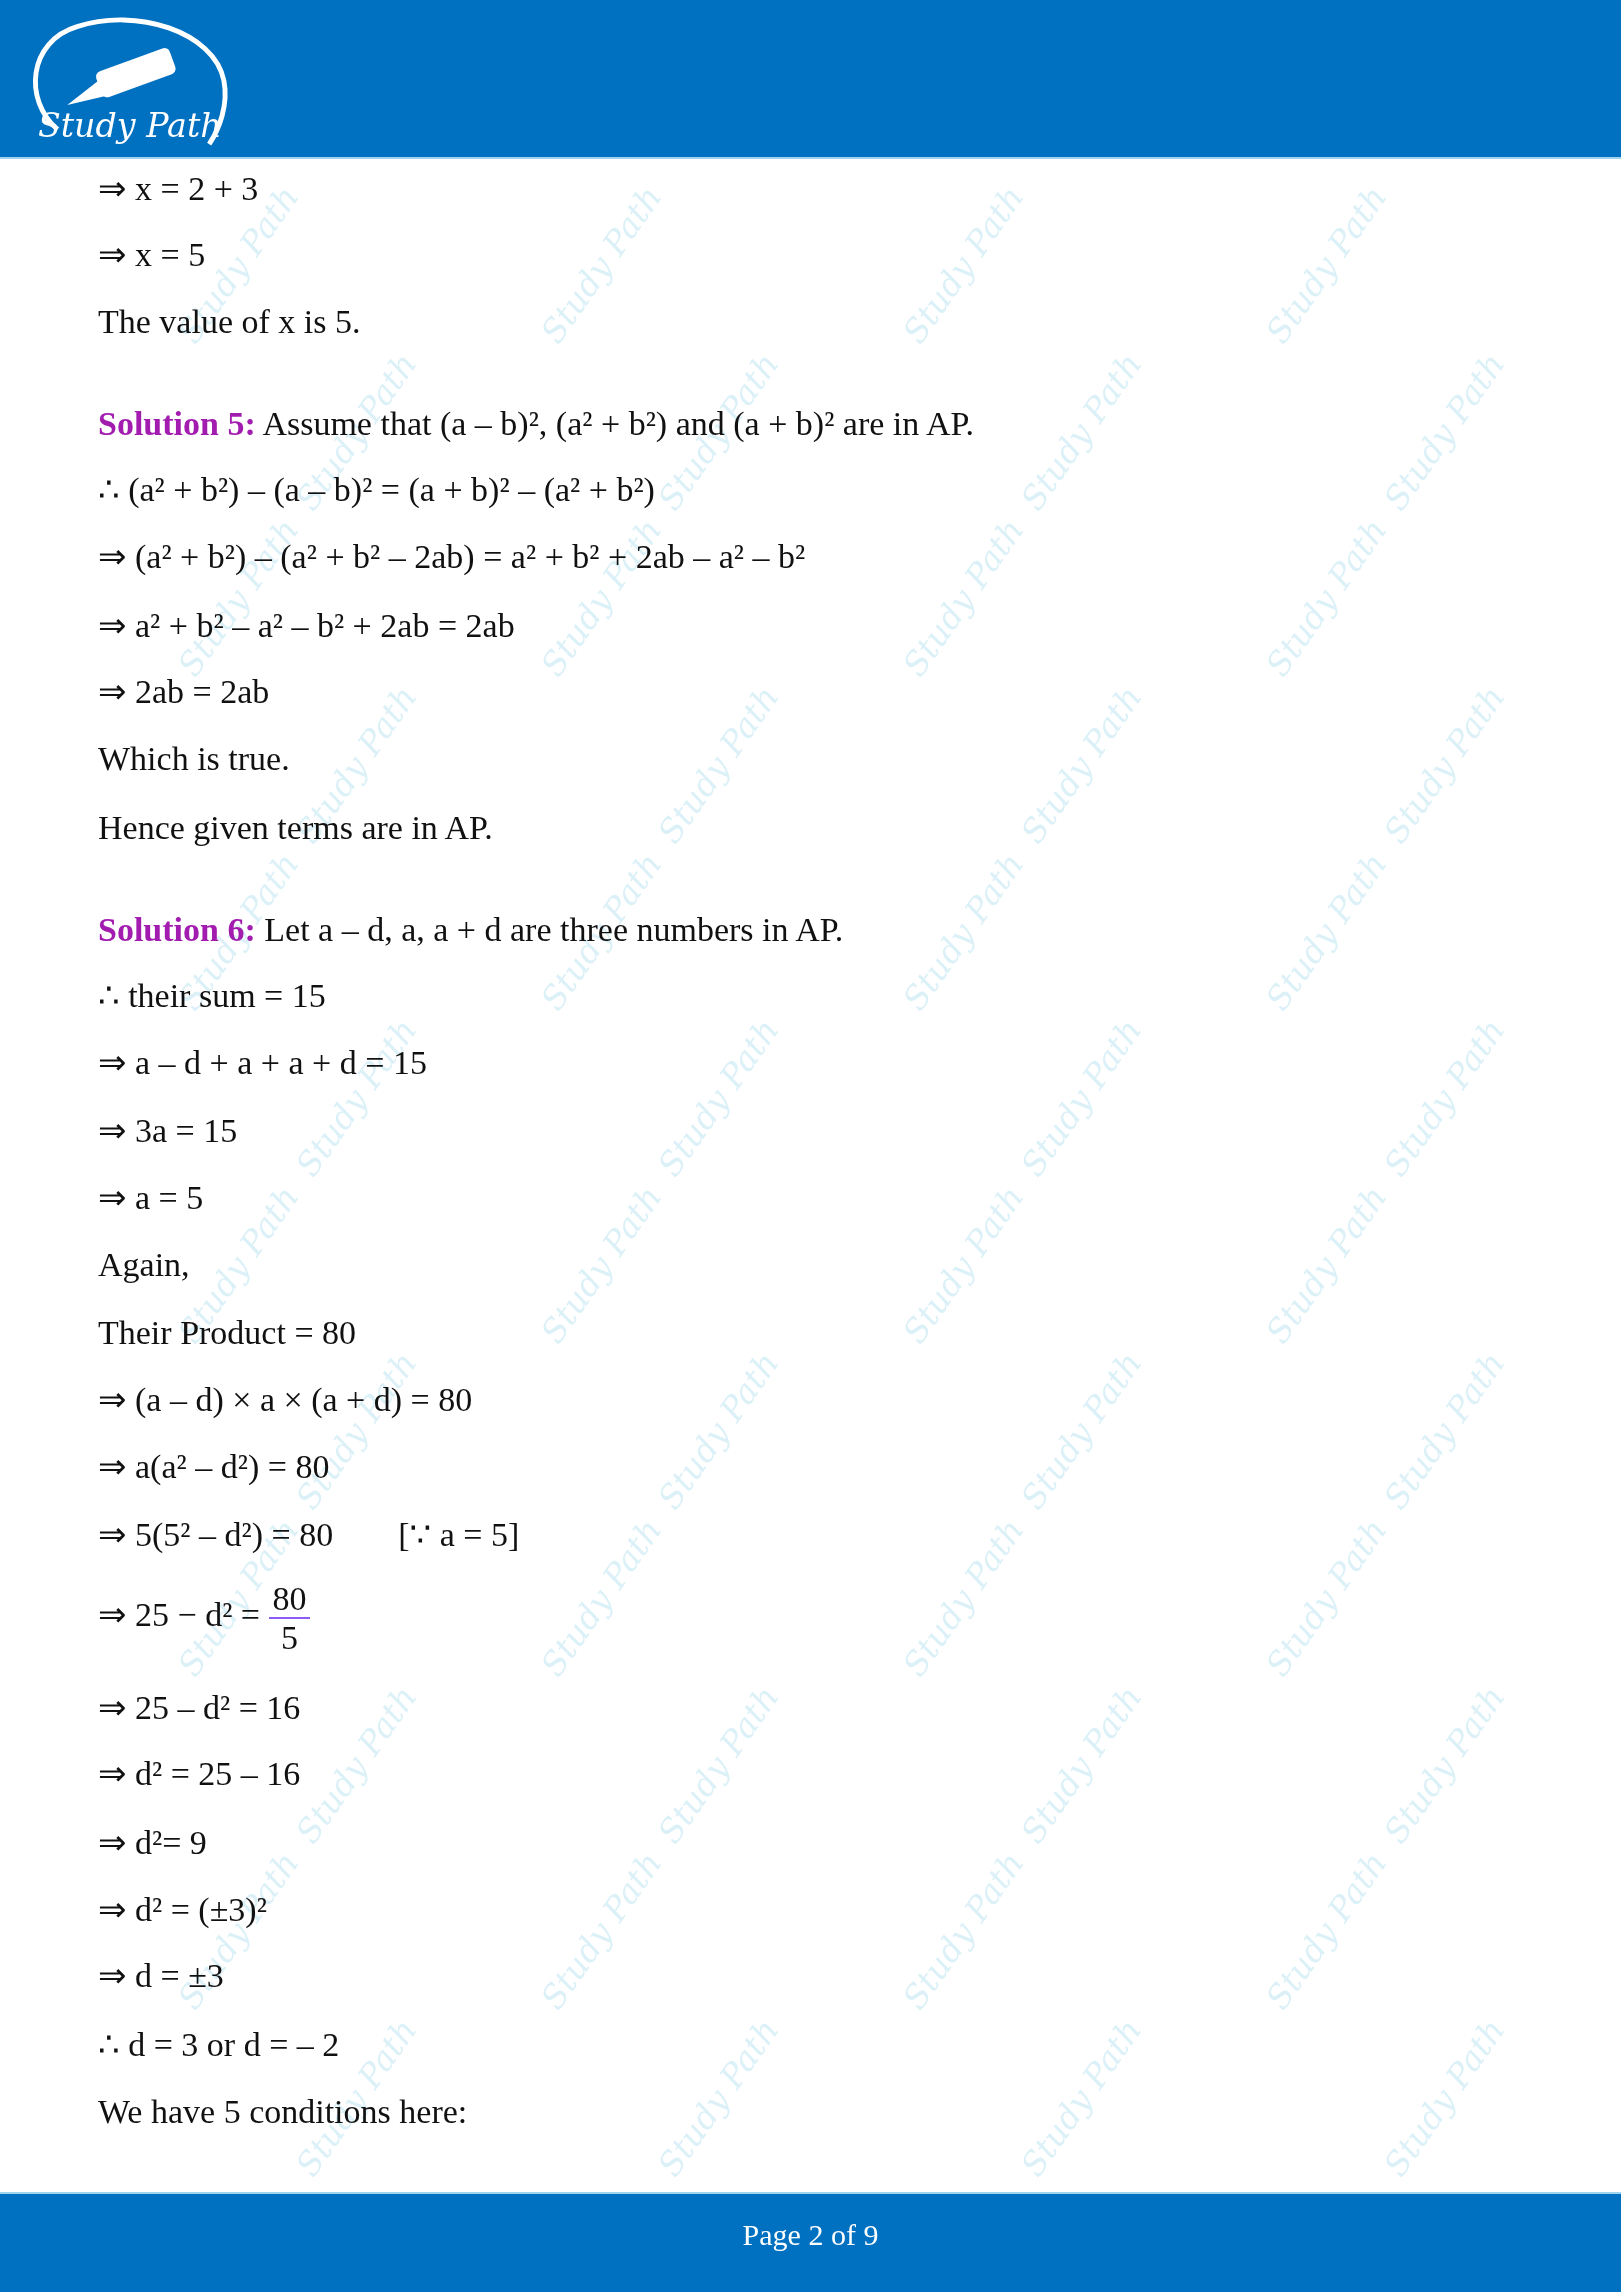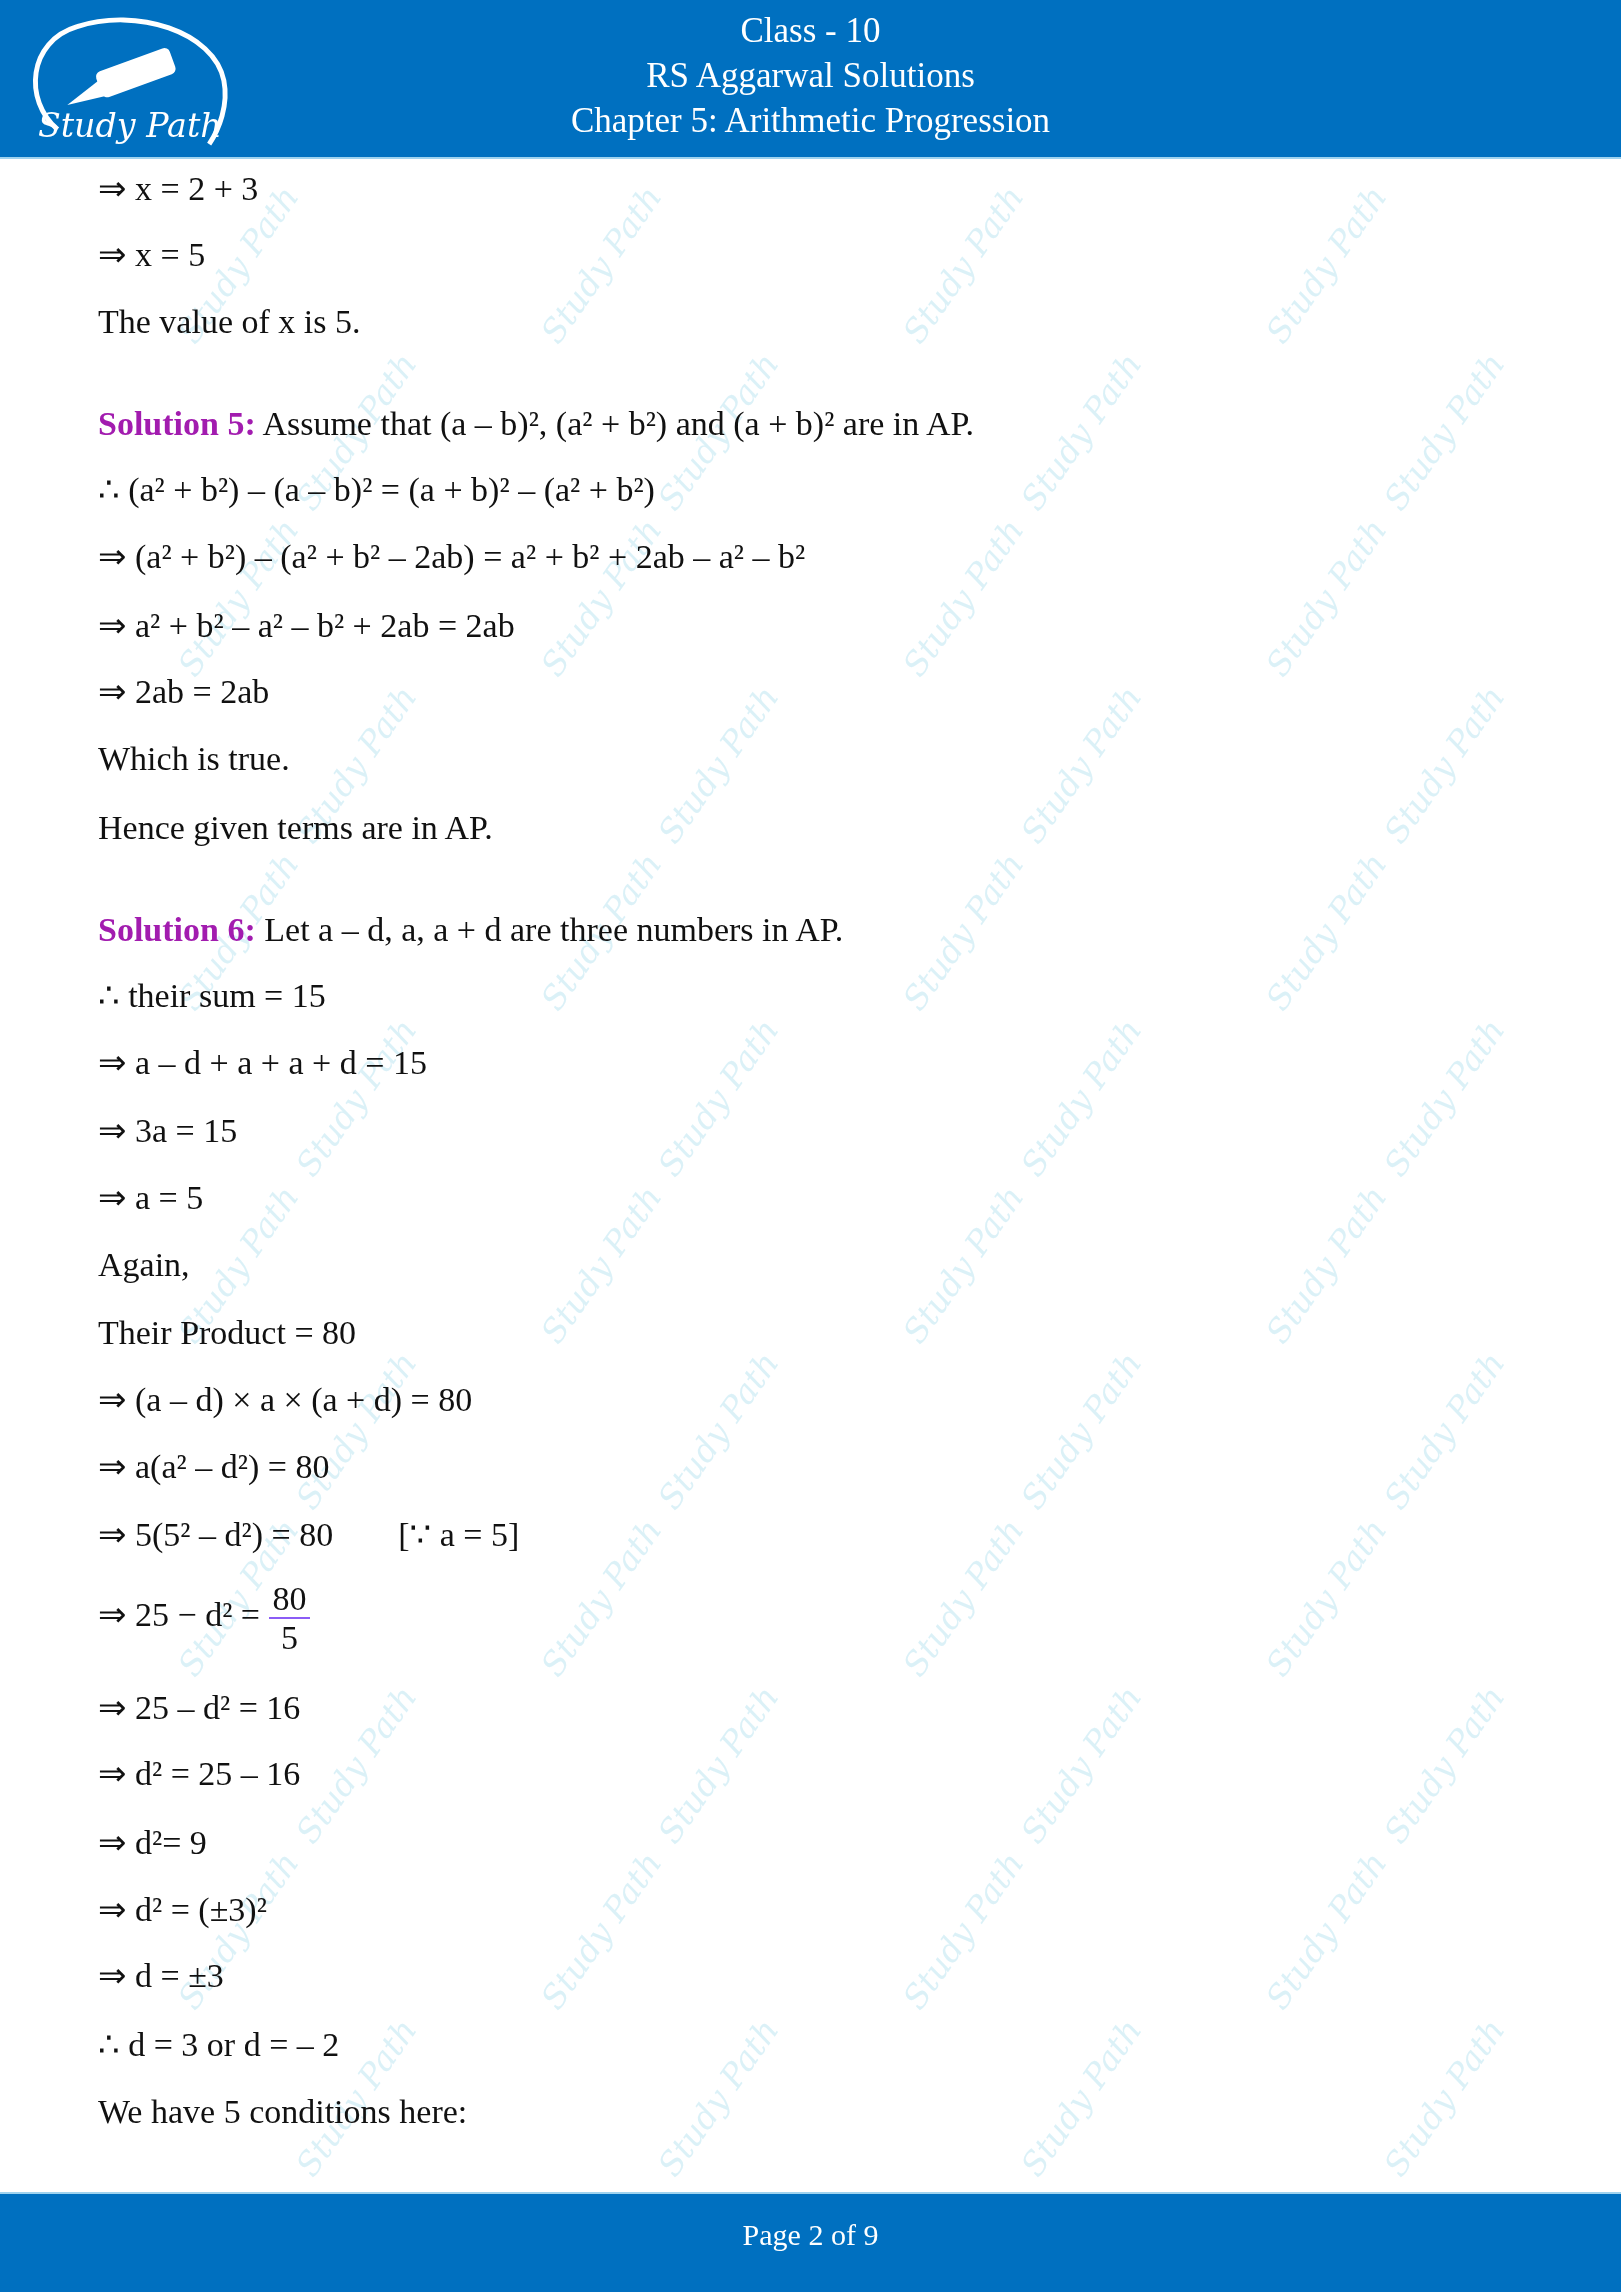--- a/index.html
+++ b/index.html
@@ -43,25 +43,20 @@
 </head>
 <body>
 
 <div class="header">
   <svg class="logo" viewBox="0 0 220 140">
     <path d="M40 120 C5 90 10 30 60 15 C120 -5 200 20 210 70 C215 95 205 120 195 135" fill="none" stroke="#fff" stroke-width="5"></path>
     <rect x="80" y="48" width="80" height="28" rx="6" fill="#fff" transform="rotate(-20 120 62)"></rect>
     <polygon points="50,95 82,70 88,86" fill="#fff"></polygon>
     <text x="20" y="128" fill="#fff" font-family="DejaVu Serif, serif" font-style="italic" font-size="34">Study Path</text>
   </svg>
-  <div class="titles">
-    <div>Class - 10</div>
-    <div>RS Aggarwal Solutions</div>
-    <div>Chapter 5: Arithmetic Progression</div>
-  </div>
 </div>
 
 <div id="wm-layer">
     <div class="wm" style="left: 147px; top: 245px;">Study Path</div>
     <div class="wm" style="left: 510px; top: 245px;">Study Path</div>
     <div class="wm" style="left: 872px; top: 245px;">Study Path</div>
     <div class="wm" style="left: 1235px; top: 245px;">Study Path</div>
     <div class="wm" style="left: 265px; top: 412px;">Study Path</div>
     <div class="wm" style="left: 627px; top: 412px;">Study Path</div>
     <div class="wm" style="left: 990px; top: 412px;">Study Path</div>

